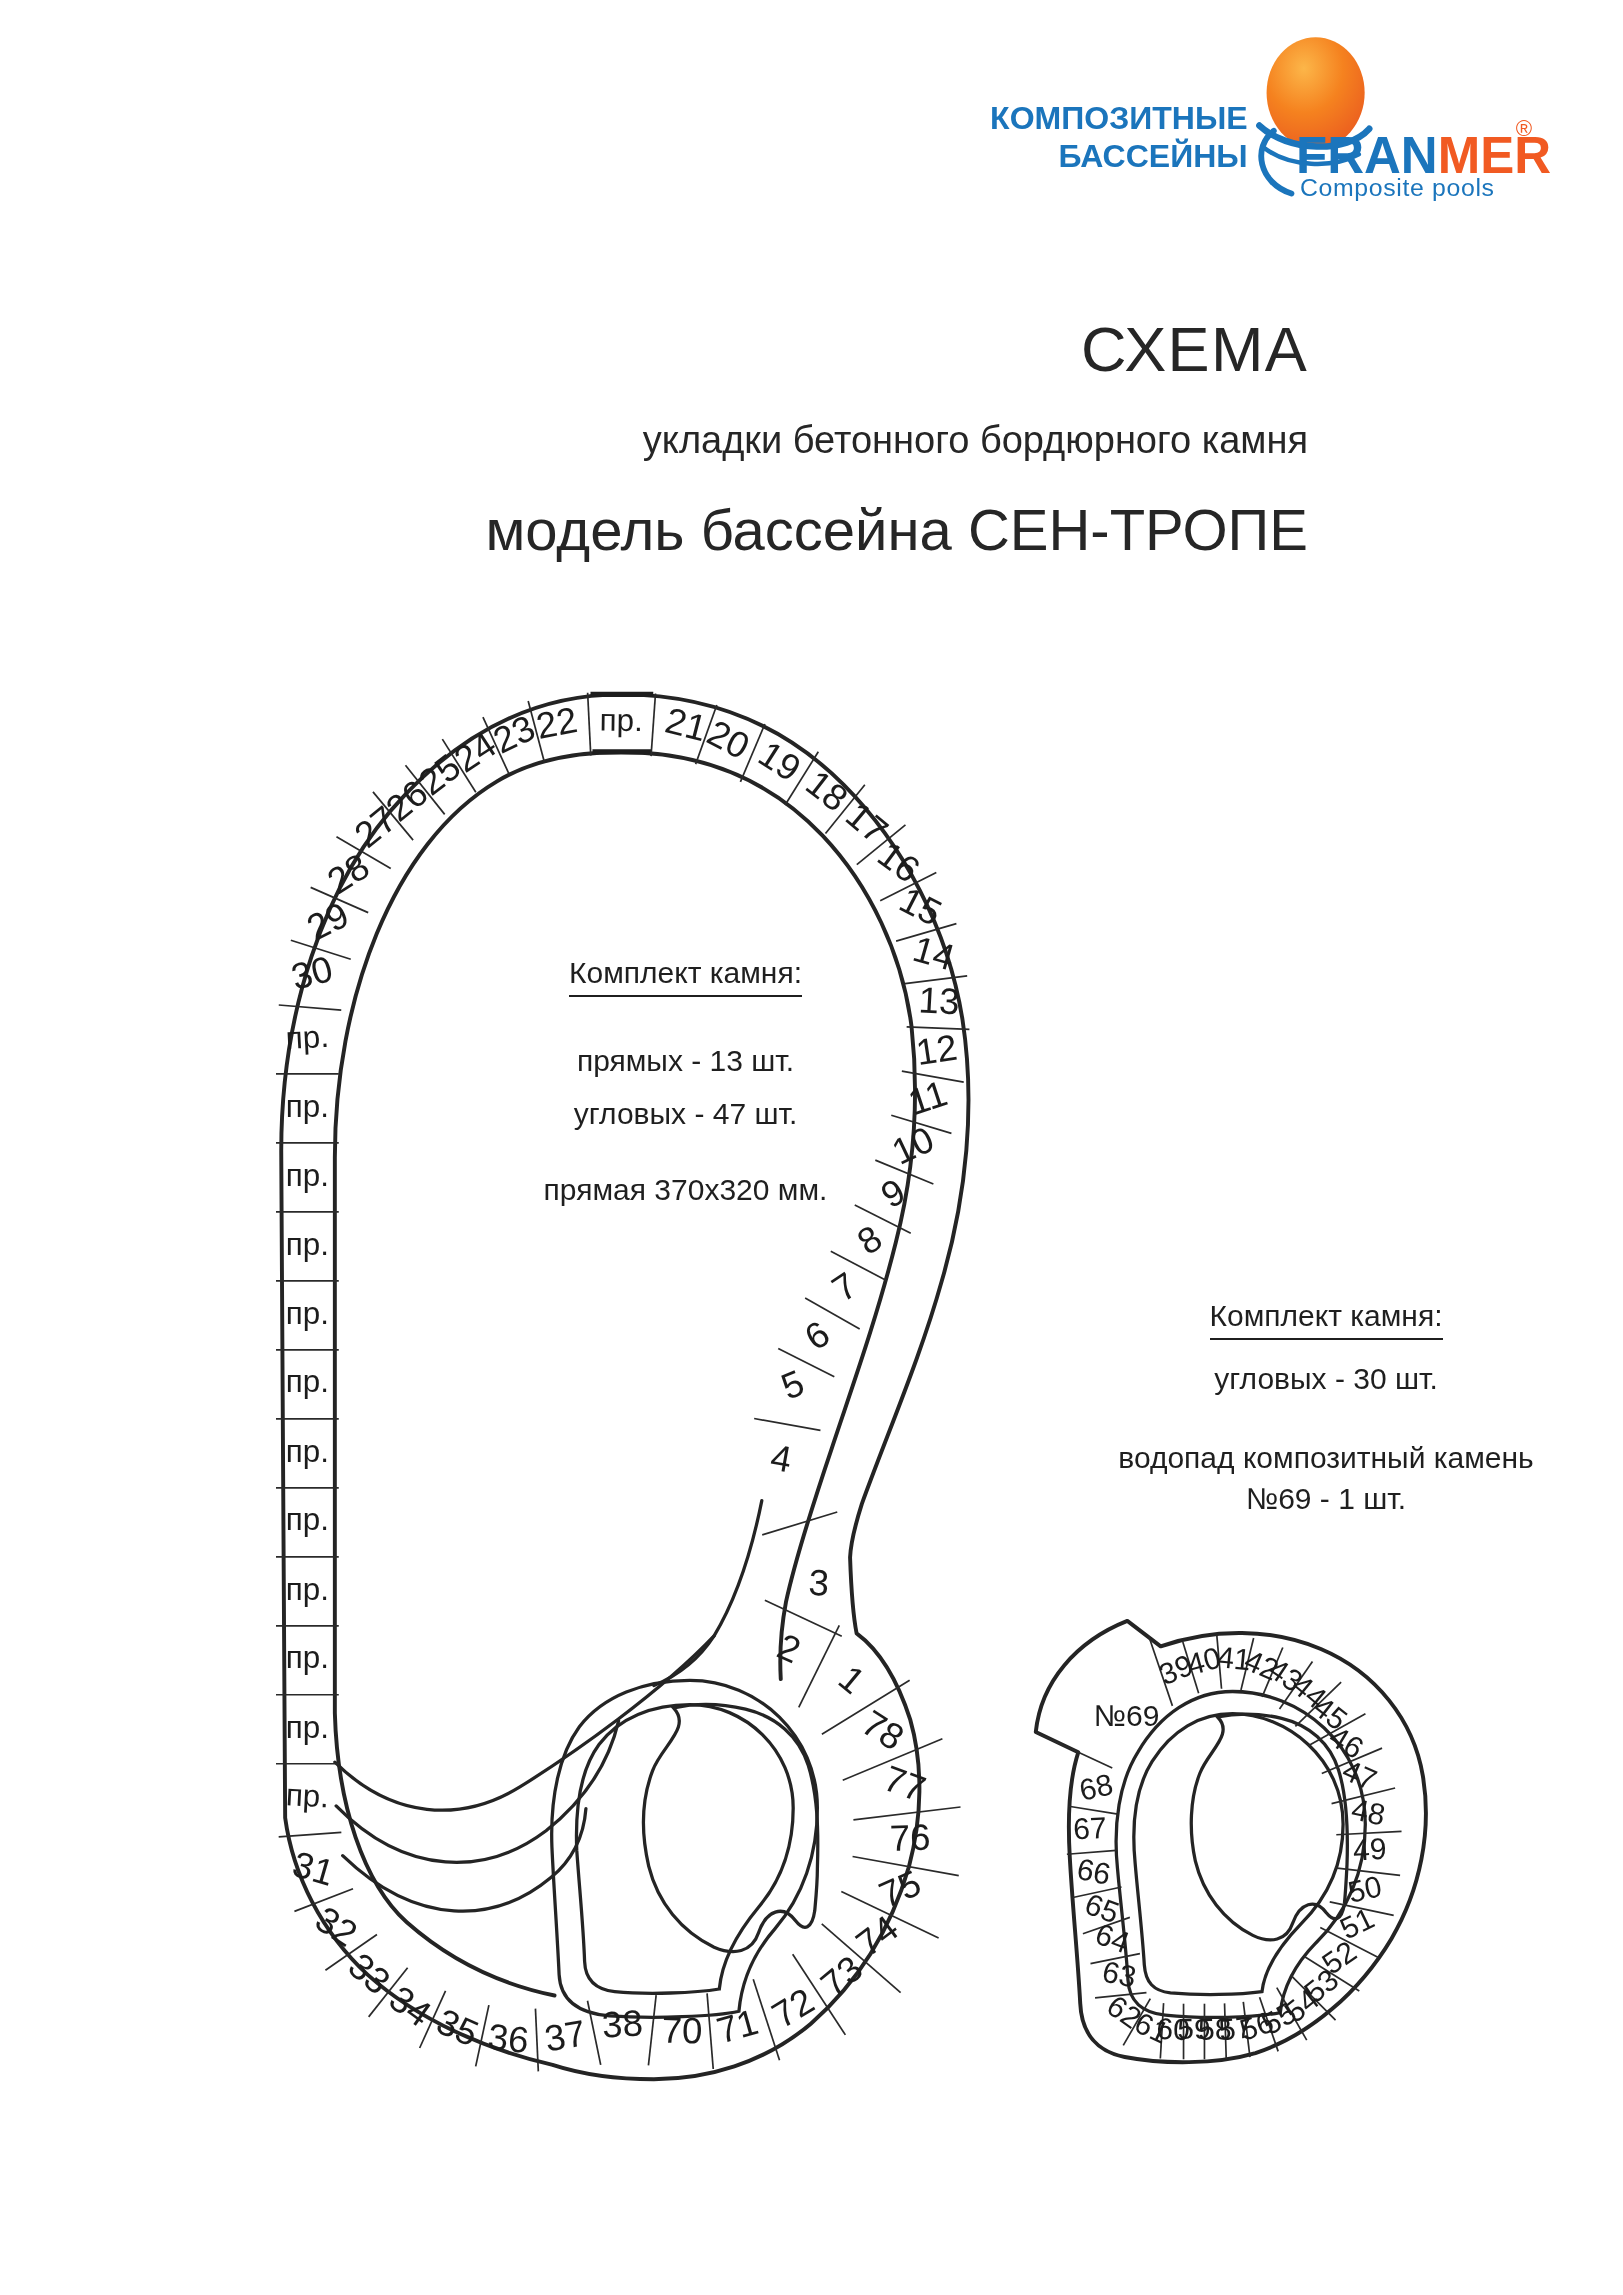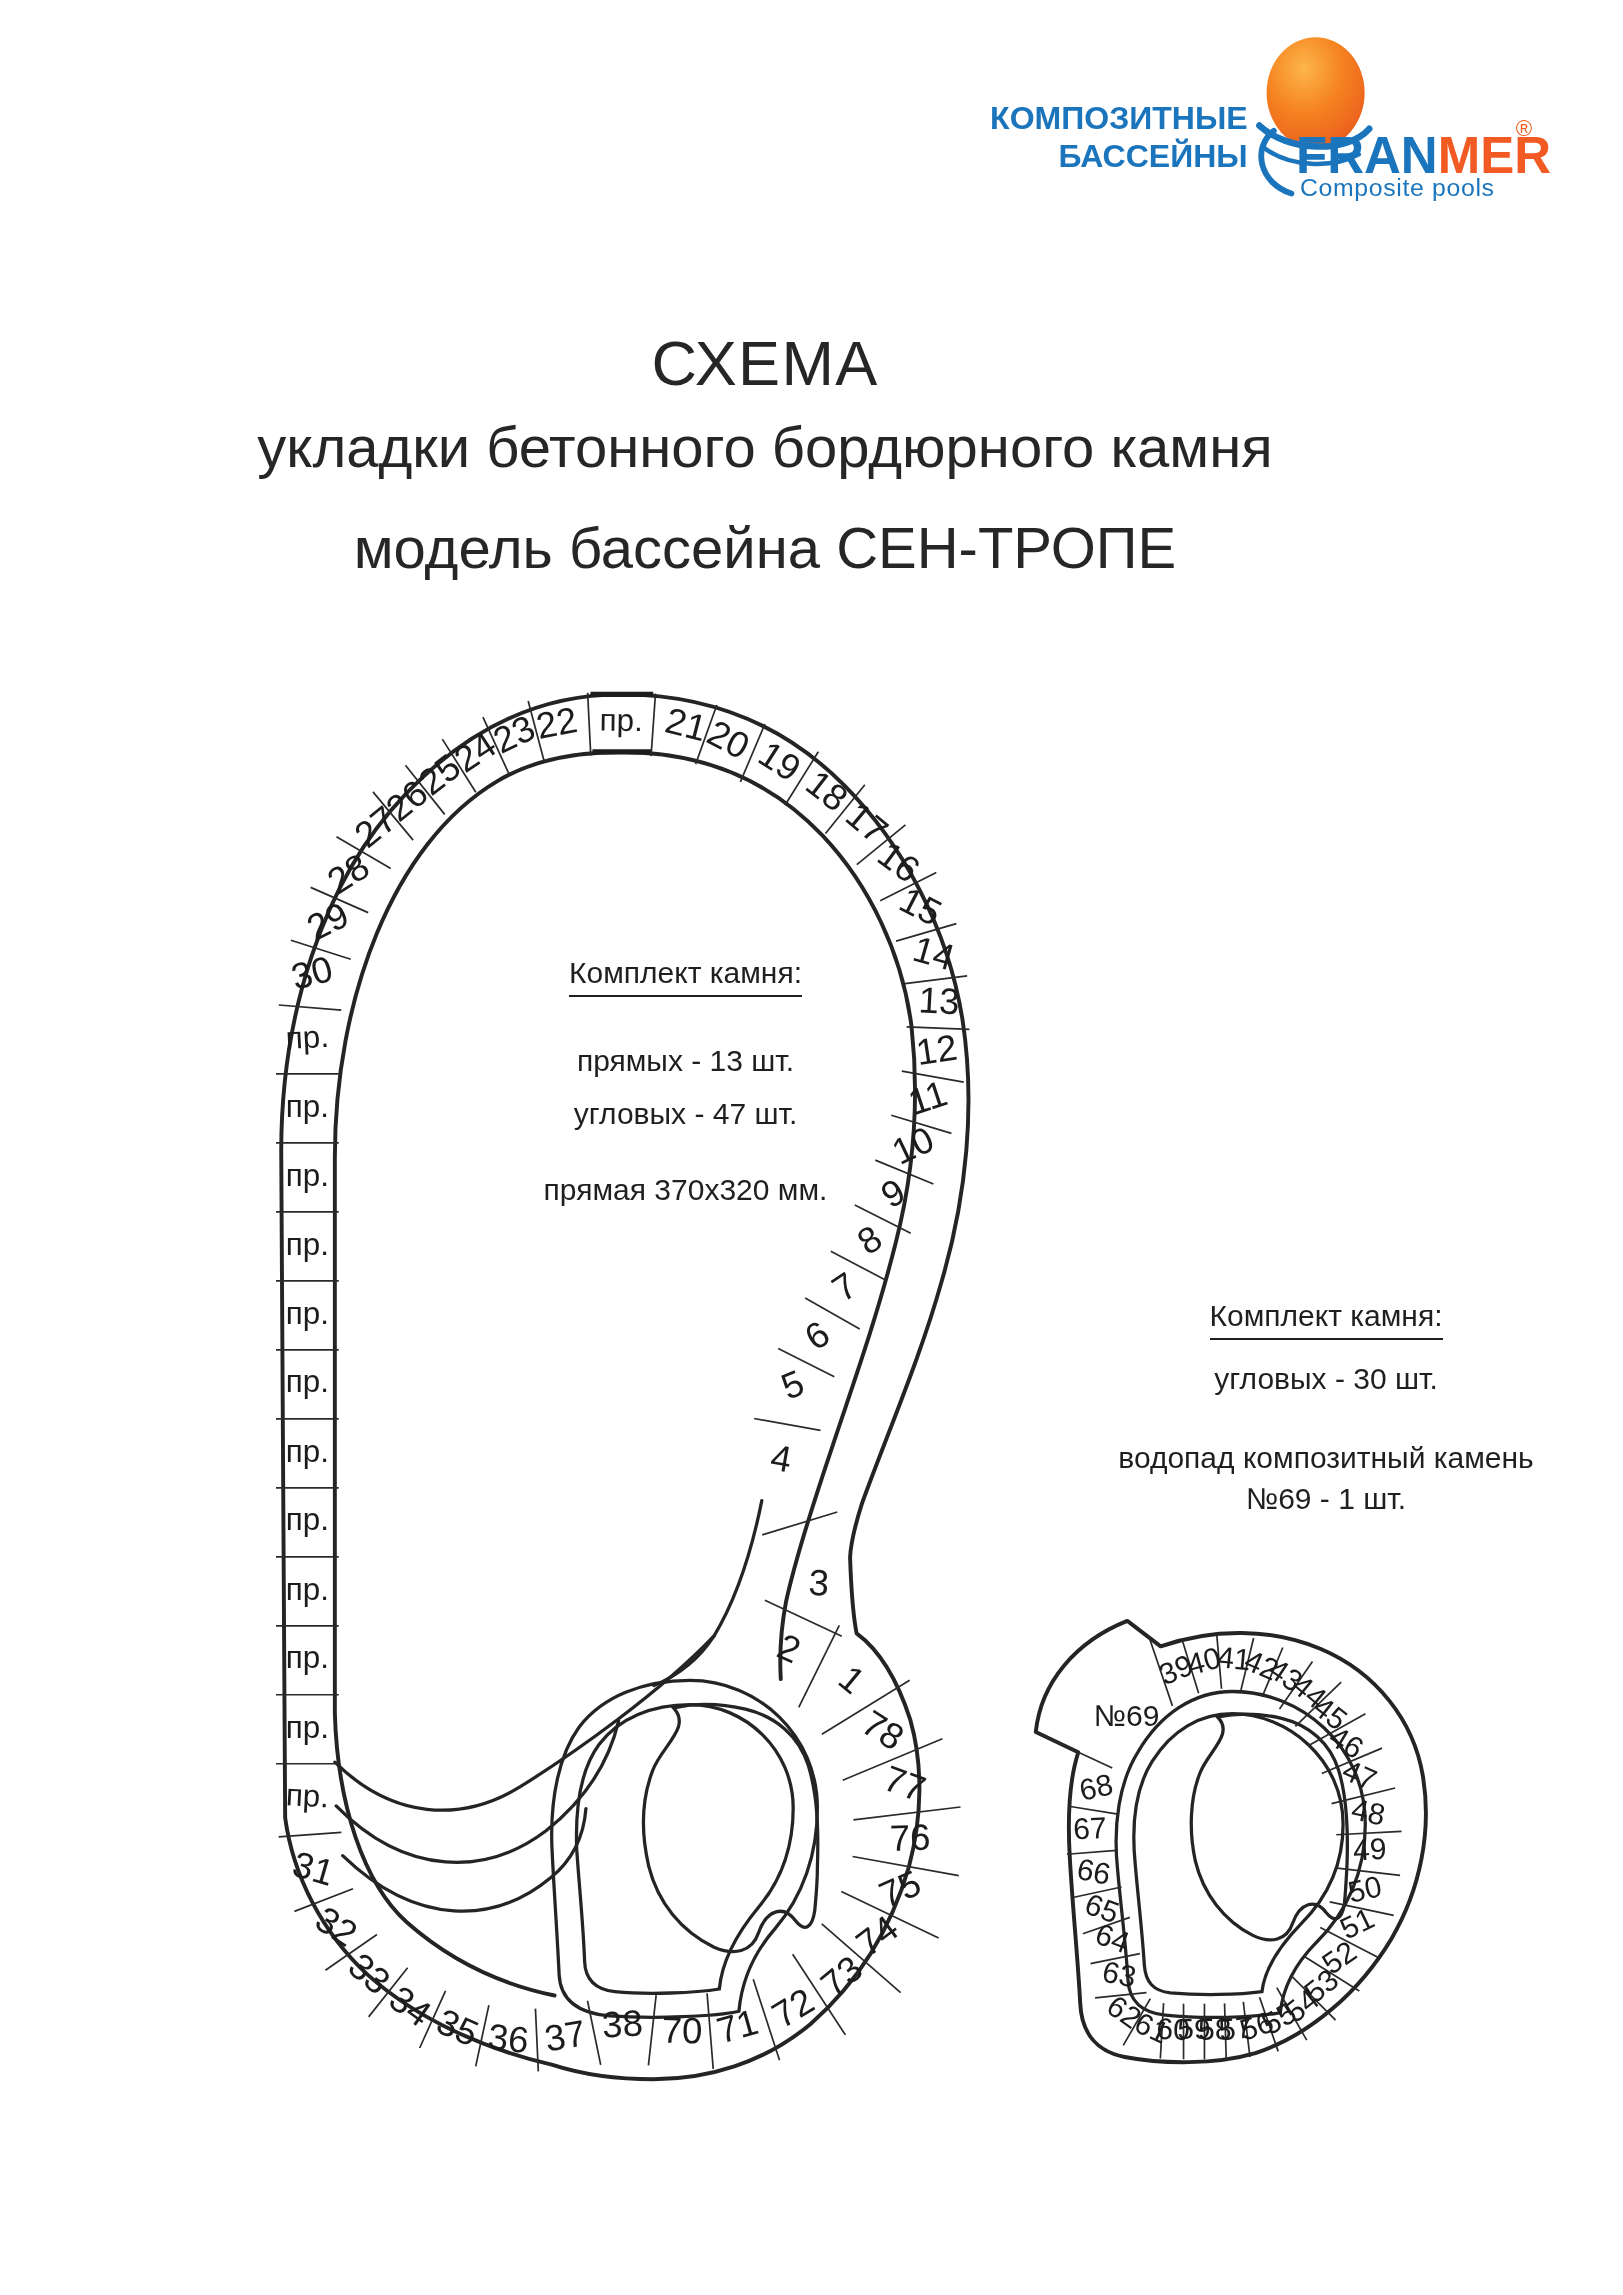--- a/index.html
+++ b/index.html
@@ -14,23 +14,23 @@
     padding-left:39px;
   }
   svg.art{position:absolute;left:0;top:0;width:1623px;height:2295px;}
   .outline{fill:none;stroke:#242424;stroke-width:6;stroke-linecap:round;stroke-linejoin:round;}
   .ringline{fill:none;stroke:#242424;stroke-width:5;stroke-linecap:round;}
   .wave{fill:none;stroke:#242424;stroke-width:5;stroke-linecap:round;}
   .divider{stroke:#2a2a2a;stroke-width:2.6;}
   .chord{stroke:#1d1d1d;stroke-width:8;}
   .stone-num{fill:#1c1c1c;font-family:"Liberation Sans",sans-serif;}
   
-  .title-block{position:absolute;left:222px;top:327px;width:1086px;text-align:center;color:#262626;}
+  .title-block{position:absolute;left:222px;top:313px;width:1086px;text-align:right;color:#262626;}
   .title-line1{font-size:63px;letter-spacing:1.3px;}
-  .title-line2{font-size:58px;margin-top:14px;}
+  .title-line2{font-size:38px;margin-top:34px;}
   .title-line3{font-size:58px;margin-top:34px;}
   
   .kit{position:absolute;color:#1f1f1f;font-size:30px;line-height:1.16;text-align:center;}
   .kit-main{left:483px;top:956px;width:405px;}
   .kit-spa{left:1097px;top:1299px;width:458px;}
   .kit .heading{display:inline-block;border-bottom:2px solid #1f1f1f;padding-bottom:4.6px;}
   .kit .items{margin-top:47px;}
   .kit .item + .item{margin-top:18px;}
   .kit .note{margin-top:41px;}
   .kit-spa .items{margin-top:22px;}

